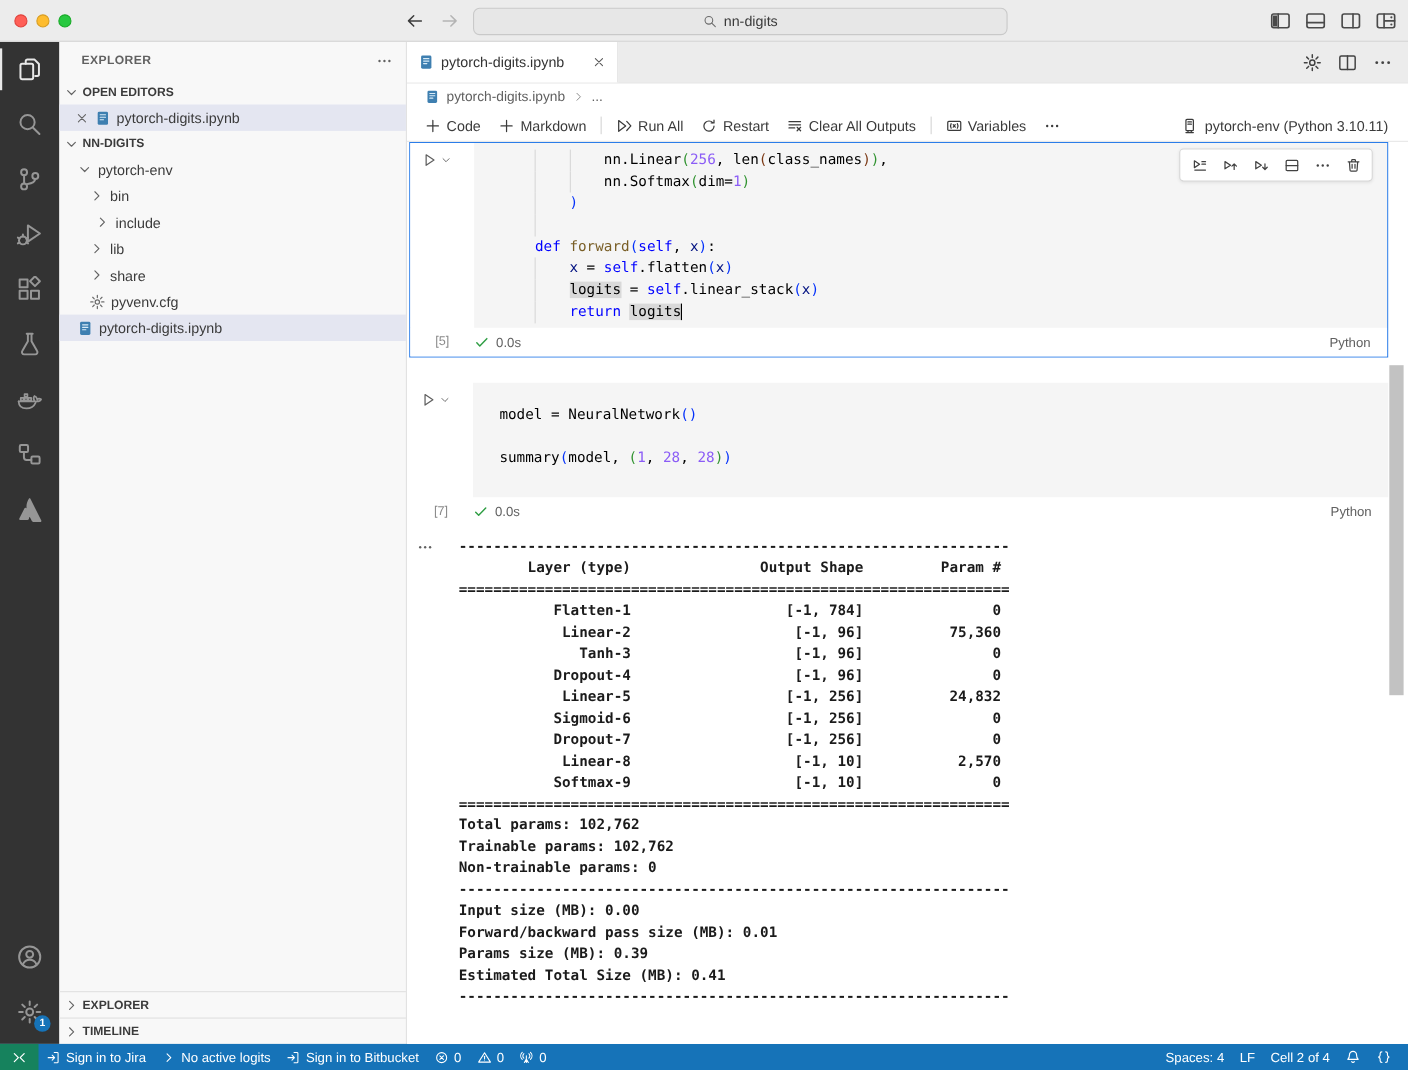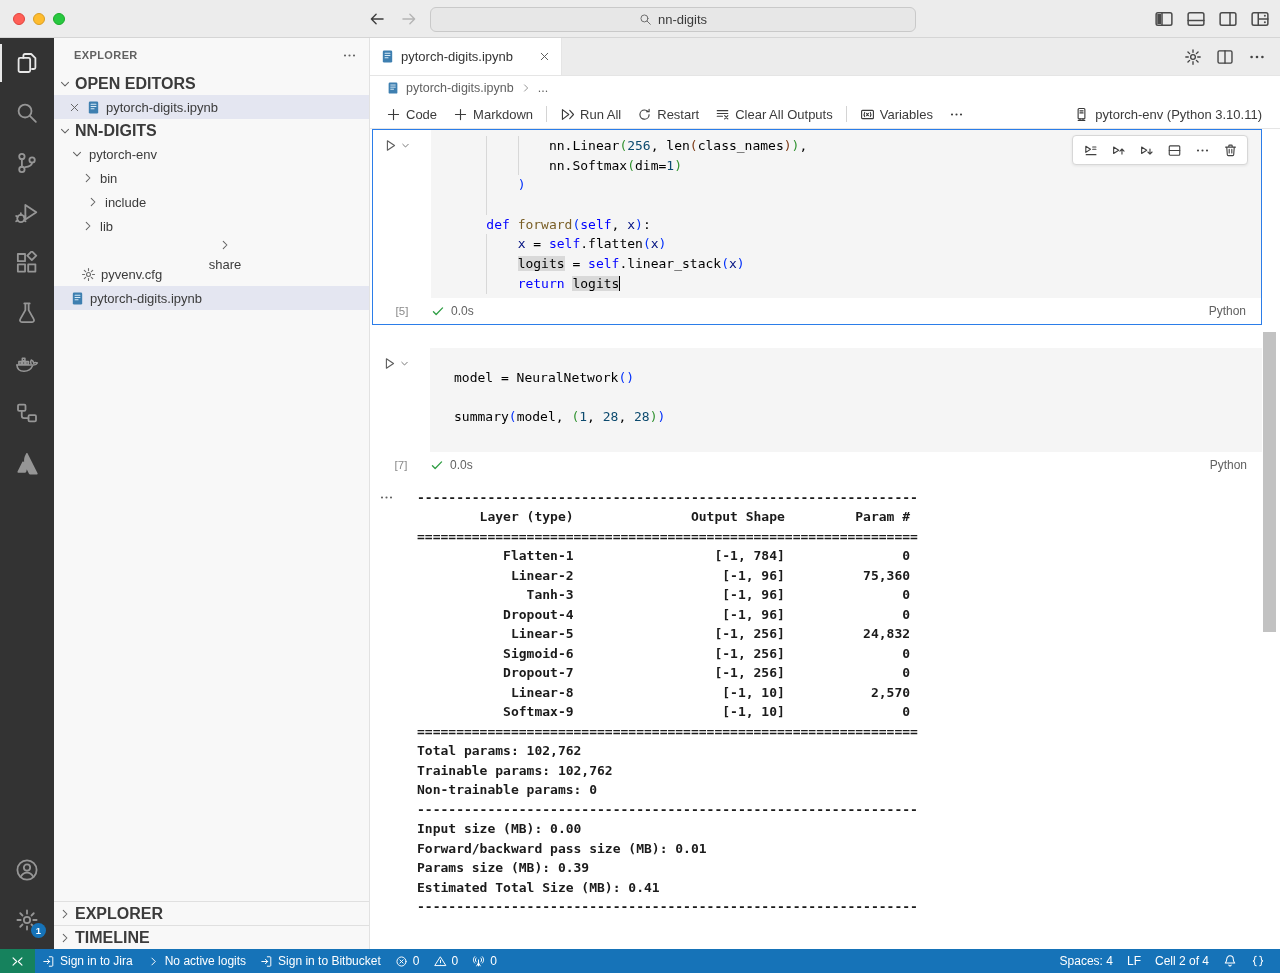--- a/index.html
+++ b/index.html
@@ -35,21 +35,21 @@
   .ab-item.active::before{content:"";position:absolute;left:0;top:6px;bottom:6px;width:2px;background:#e8e8e8}
   .ab-bottom{margin-top:auto;display:flex;flex-direction:column;padding-bottom:4px}
   .badge{position:absolute;right:8px;bottom:7px;min-width:15px;height:15px;border-radius:50%;background:#1673b8;
     color:#fff;font-size:9.5px;display:flex;align-items:center;justify-content:center;font-weight:700}
 
   
   .sidebar{width:316px;background:#f8f8f8;border-right:1px solid #e2e2e2;display:flex;flex-direction:column;flex:none;font-size:13px}
   .sb-header{height:34px;display:flex;align-items:center;padding:0 12px 0 20px;color:#616161;font-size:11px;
     font-weight:700;letter-spacing:.4px}
   .sb-header .i{margin-left:auto;color:#616161}
-  .sec-header{height:23px;display:flex;align-items:center;gap:3px;padding-left:4px;font-weight:700;font-size:16px;color:#3b3b3b;cursor:pointer}
+  .sec-header{height:23px;display:flex;align-items:center;gap:3px;padding-left:4px;font-weight:700;font-size:11px;color:#3b3b3b;cursor:pointer}
   .sec-header .i{color:#646464}
   .row{height:24px;display:flex;align-items:center;gap:5px;cursor:pointer;color:#3b3b3b;white-space:nowrap}
   .row.selected{background:#e4e6f1}
   .row .twisty{color:#646464}
   .sb-bottom{margin-top:auto}
   .sb-bottom .sec-header{border-top:1px solid #e0e0e0;height:24px}
 
   
   .editorcol{flex:1;display:flex;flex-direction:column;background:#fff;min-width:0}
   .tabbar{height:38px;background:#ececec;display:flex;flex:none;border-bottom:1px solid #e5e5e5}
@@ -70,21 +70,21 @@
   .cell{width:890px;margin-left:2px;display:flex;flex-direction:column;background:#fff}
   .cell.focused{border:1px solid #2b7de9}
   .cell-main{display:flex}
   .gutter{width:58px;flex:none;position:relative;background:#fff}
   .runbtn{position:absolute;top:8px;left:10px;display:flex;align-items:center;gap:2px;color:#5f5f5f;cursor:pointer}
   .editor-area{flex:1;background:#f5f5f5;padding:6px 0 4px 24px;position:relative;cursor:text}
   .cell2 .editor-area{padding-top:20px;padding-bottom:25px}
   .cl{position:relative;height:19.7px;line-height:19.7px;white-space:pre;
     font-family:"DejaVu Sans Mono",monospace;font-size:13px;color:#000}
   .cl .guide{position:absolute;top:0;bottom:0;width:1px;background:#d8d8d8}
-  .tk-k{color:#0000ff}.tk-n{color:#0c4a6e}.tk-s{color:#0000ff}.tk-f{color:#795e26}
+  .tk-k{color:#0000ff}.tk-n{color:#8b5cf6}.tk-s{color:#0000ff}.tk-f{color:#795e26}
   .tk-v{color:#001080}.tk-b1{color:#0431fa}.tk-b2{color:#319331}.tk-b3{color:#7b3814}.tk-d{color:#000}
   .tk-hl,.tk-hlc{background:#d9d9d9}
   .tk-hlc{border-right:1.4px solid #000}
   .cell-status{height:26px;display:flex;align-items:center;background:#fff;font-size:12px;color:#616161}
   .exec{width:58px;flex:none;text-align:center;color:#8a8a8a;font-size:11.5px}
   .dur{margin-left:6px}
   .lang{margin-left:auto;padding-right:15px;cursor:pointer}
 
   .cellbar{position:absolute;top:6px;right:32px;background:#fff;border:1px solid #d7d7d7;border-radius:4px;
     display:flex;align-items:center;padding:2px 4px;gap:2px;box-shadow:0 1px 3px rgba(0,0,0,.08);z-index:5}
@@ -338,21 +338,21 @@
             <span>include</span>
           </div>
           <div class="row" style="padding-left: 27px;">
             <span class="i s14 twisty">
               <svg viewBox="0 0 16 16" fill="none" stroke="currentColor" stroke-width="1.2" stroke-linecap="round" stroke-linejoin="round">
                 <path d="M6 3.8L10.2 8 6 12.2"></path>
               </svg>
             </span>
             <span>lib</span>
           </div>
-          <div class="row" style="padding-left: 27px; flex-direction: column;">
+          <div class="row" style="padding-left: 27px;">
             <span class="i s14 twisty">
               <svg viewBox="0 0 16 16" fill="none" stroke="currentColor" stroke-width="1.2" stroke-linecap="round" stroke-linejoin="round">
                 <path d="M6 3.8L10.2 8 6 12.2"></path>
               </svg>
             </span>
             <span>share</span>
           </div>
           <div class="row" style="padding-left: 27px;">
             <span class="i s15" style="color: rgb(109, 109, 109);">
               <svg viewBox="0 0 16 16" fill="none" stroke="currentColor" stroke-width="1.2" stroke-linecap="round" stroke-linejoin="round">

